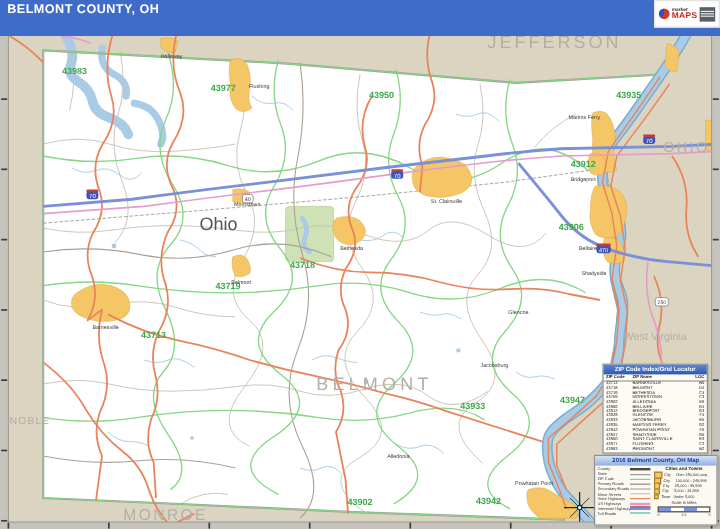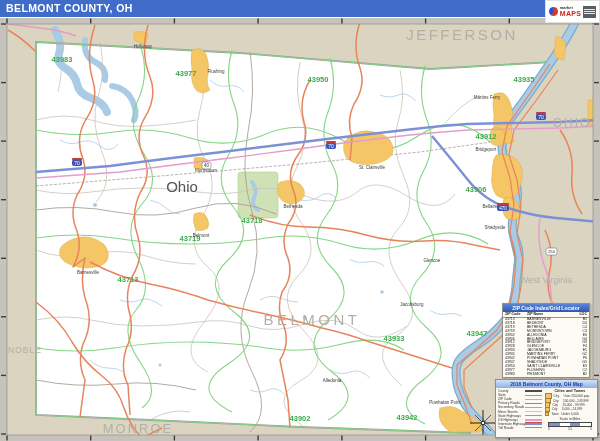--- a/index.html
+++ b/index.html
@@ -1,20 +1,20 @@
 <!DOCTYPE html>
 <html><head>
 <meta charset="utf-8">
 <style>
   html,body{margin:0;padding:0;background:#fff;}
   .stage{position:relative;width:600px;height:441px;overflow:hidden;
          font-family:"Liberation Sans",sans-serif;background:#fff;}
   svg{position:absolute;top:0;left:0;}
   
-  .titlebar{position:absolute;top:0;left:0;width:600px;height:17px;background:#3f6cc8;z-index:6;}
+  .titlebar{position:absolute;top:0;left:0;width:600px;height:30px;background:#3f6cc8;z-index:6;}
   .titlebar .t{position:absolute;left:6px;top:0;line-height:17px;color:#fff;font-size:10.5px;
                font-weight:bold;letter-spacing:.4px;white-space:nowrap;}
   
   .logo{position:absolute;top:0;left:545px;width:55px;height:23px;background:#fff;z-index:7;
         display:flex;align-items:center;justify-content:center;gap:2px;border:1px solid #e2e2e2;box-sizing:border-box;}
   .logo .swirl{width:9px;height:9px;border-radius:50%;background:conic-gradient(#d03a2b 0 60%,#2b4fd0 60% 100%);}
   .logo .stack{display:flex;flex-direction:column;line-height:1;}
   .logo .l1{font-size:4px;color:#333;font-style:italic;font-weight:bold;}
   .logo .l2{font-size:7px;color:#c8281e;font-weight:bold;letter-spacing:.3px;}
   .logo .block{width:11px;height:12px;background:#5a5f66;display:flex;flex-direction:column;justify-content:center;gap:1px;padding:0 1px;}

